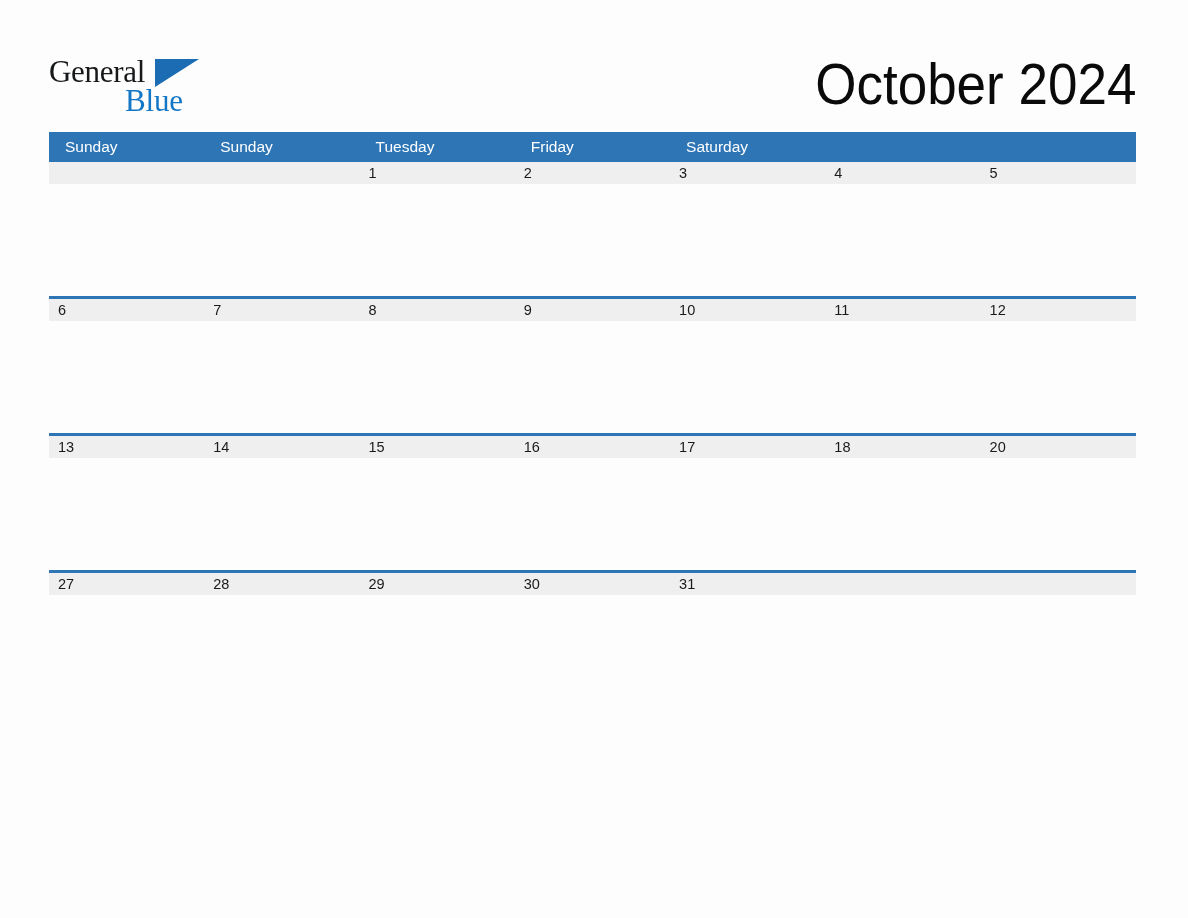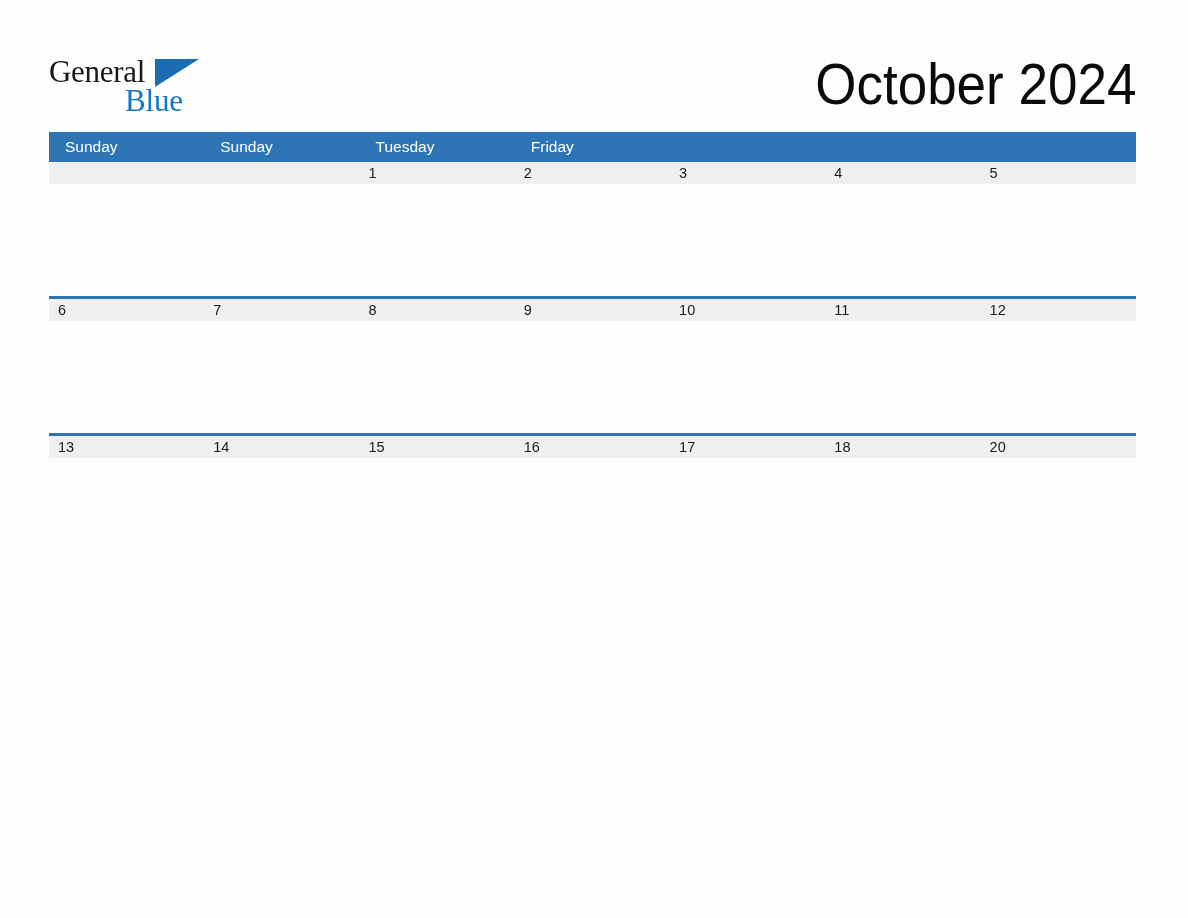--- a/index.html
+++ b/index.html
@@ -171,20 +171,21 @@
 
   </div>
 
   <div class="calendar">
 
     <div class="week-head">
       <div class="dayname">Sunday</div>
       <div class="dayname">Sunday</div>
       <div class="dayname">Tuesday</div>
       <div class="dayname">Friday</div>
+      <div class="dayname">Saturday</div>
     </div>
 
     <div class="week-row">
       <div class="date-band">
         <div class="daycell empty"></div>
         <div class="daycell empty"></div>
         <div class="daycell">1</div>
         <div class="daycell">2</div>
         <div class="daycell">3</div>
         <div class="daycell">4</div>
@@ -213,16 +214,28 @@
         <div class="daycell">15</div>
         <div class="daycell">16</div>
         <div class="daycell">17</div>
         <div class="daycell">18</div>
         <div class="daycell">20</div>
       </div>
       <div class="note-area"></div>
     </div>
 
 
+    <div class="week-row sep last">
+      <div class="date-band">
+        <div class="daycell">27</div>
+        <div class="daycell">28</div>
+        <div class="daycell">29</div>
+        <div class="daycell">30</div>
+        <div class="daycell">31</div>
+        <div class="daycell empty"></div>
+        <div class="daycell empty"></div>
+      </div>
+      <div class="note-area"></div>
+    </div>
 
   </div>
 
 </div>
 
 </body></html>

